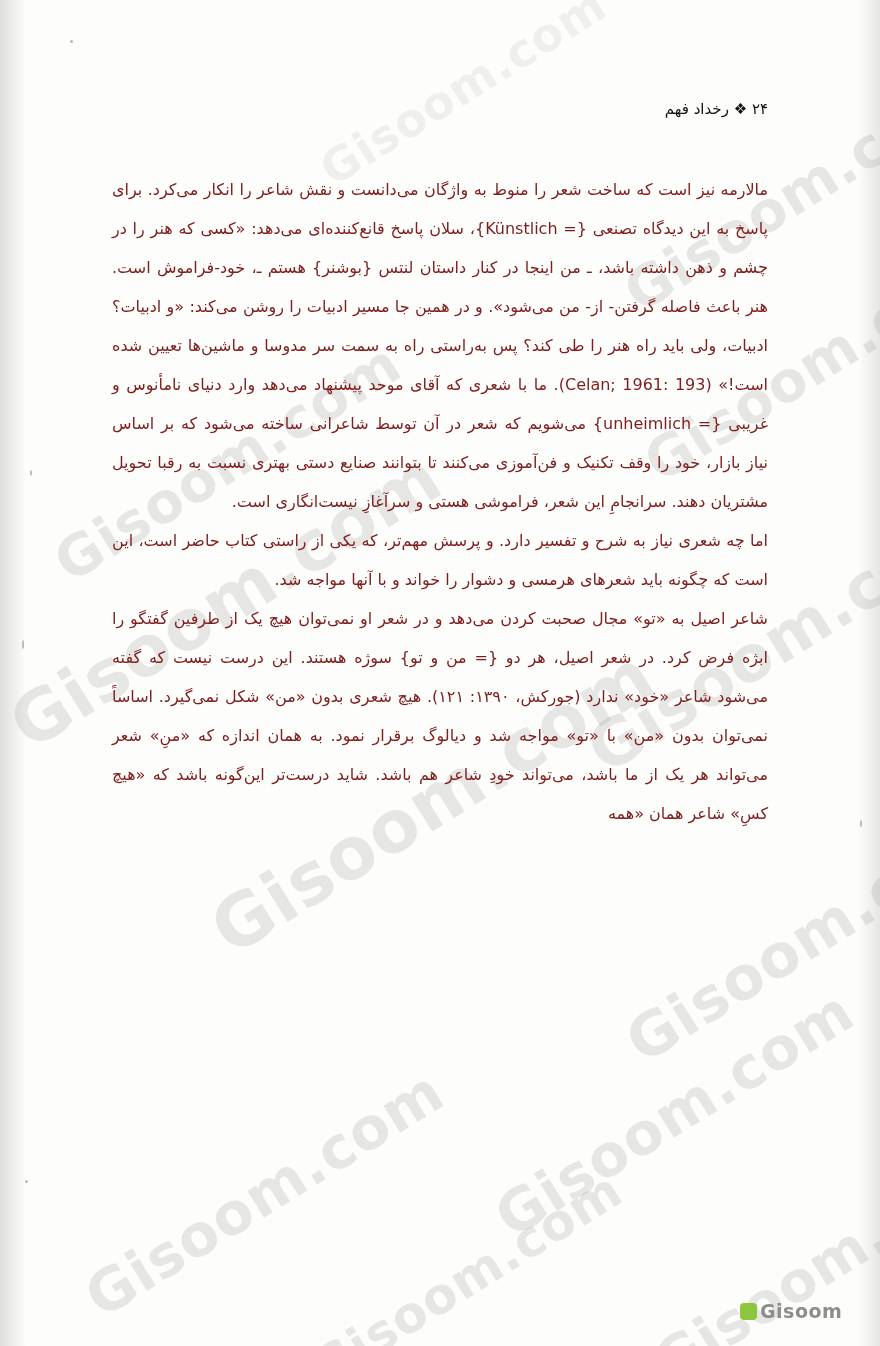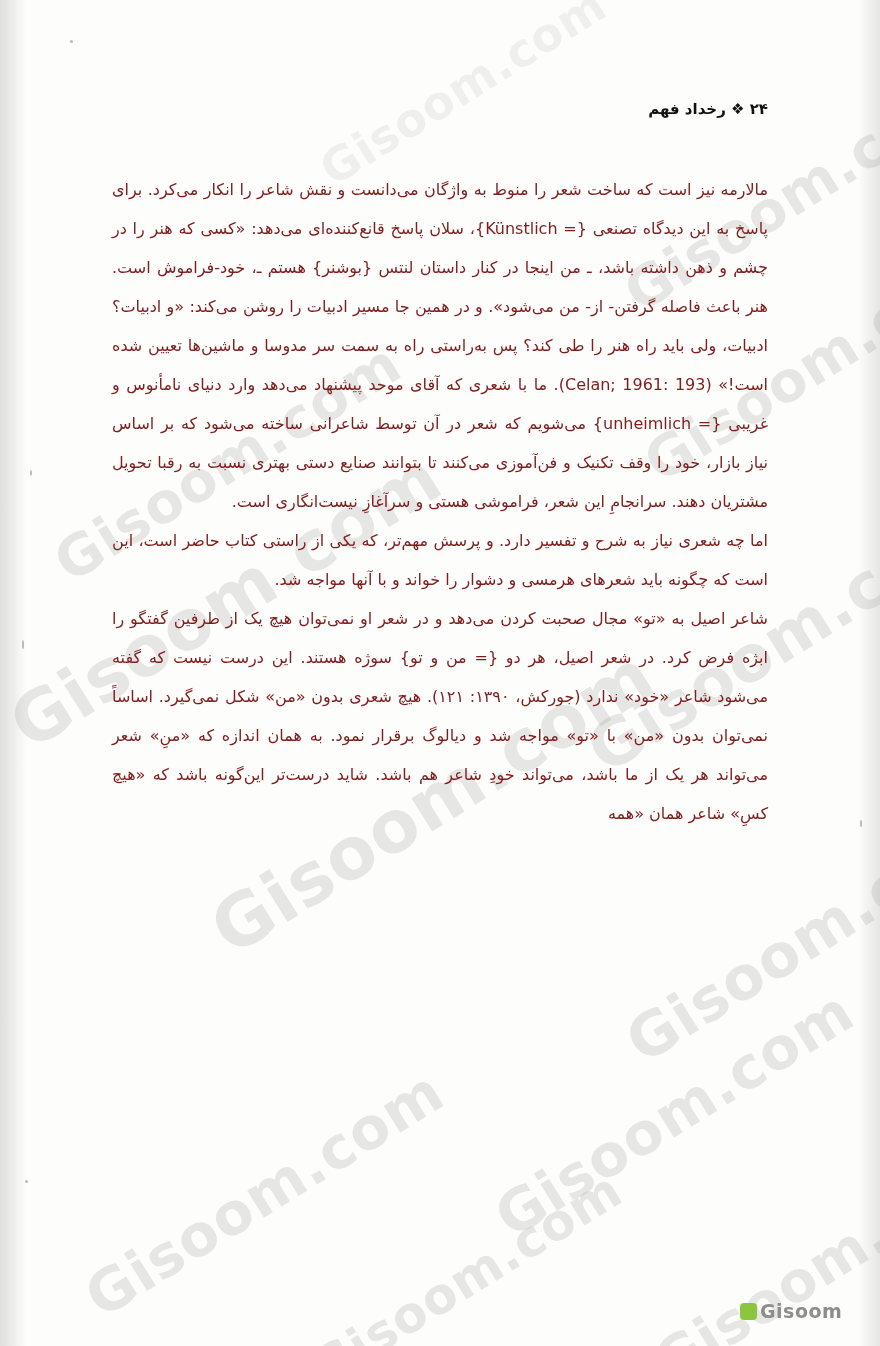--- a/index.html
+++ b/index.html
@@ -63,21 +63,21 @@
   
   .running-head {
     position: absolute;
     top: 100px;
     right: 112px;
     font-size: 15px;
     color: #111;
     direction: rtl;
     letter-spacing: 0.5px;
     z-index: 5;
-    font-weight: 700;
+    font-weight: 400;
   }
 
   
   .body-text {
     position: absolute;
     top: 170px;
     right: 112px;
     left: 112px;
     direction: rtl;
     text-align: justify;

